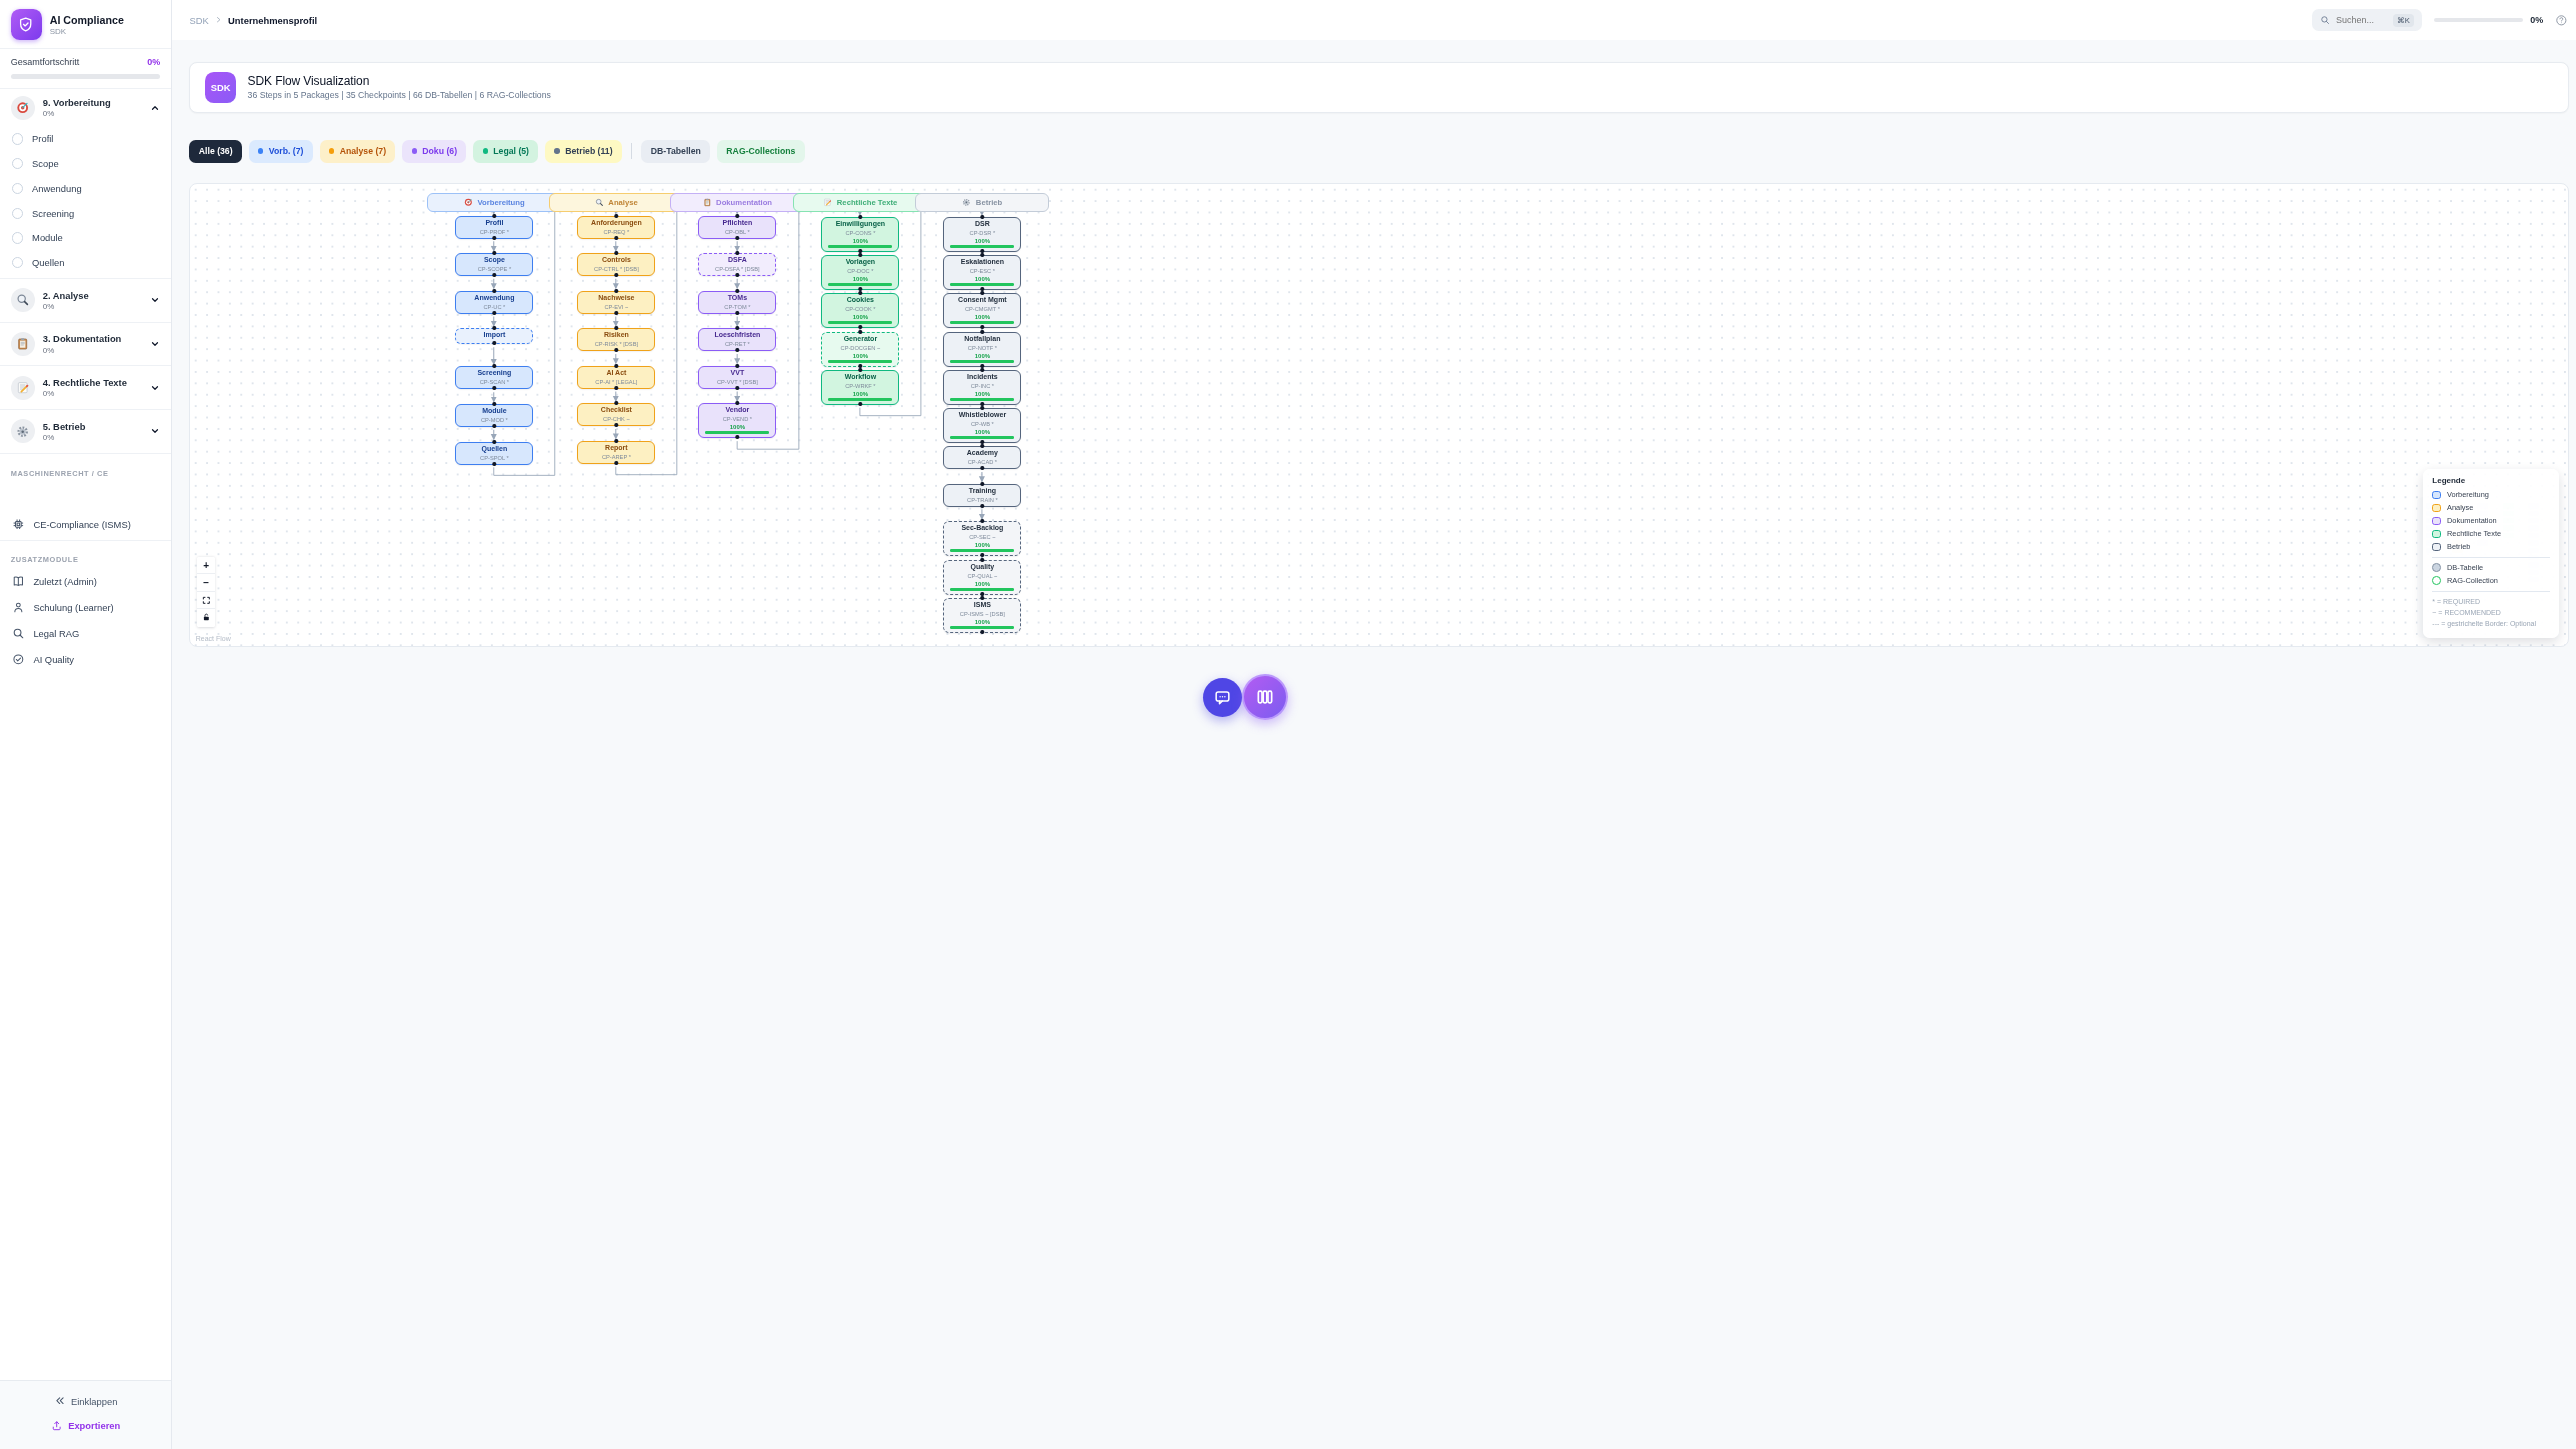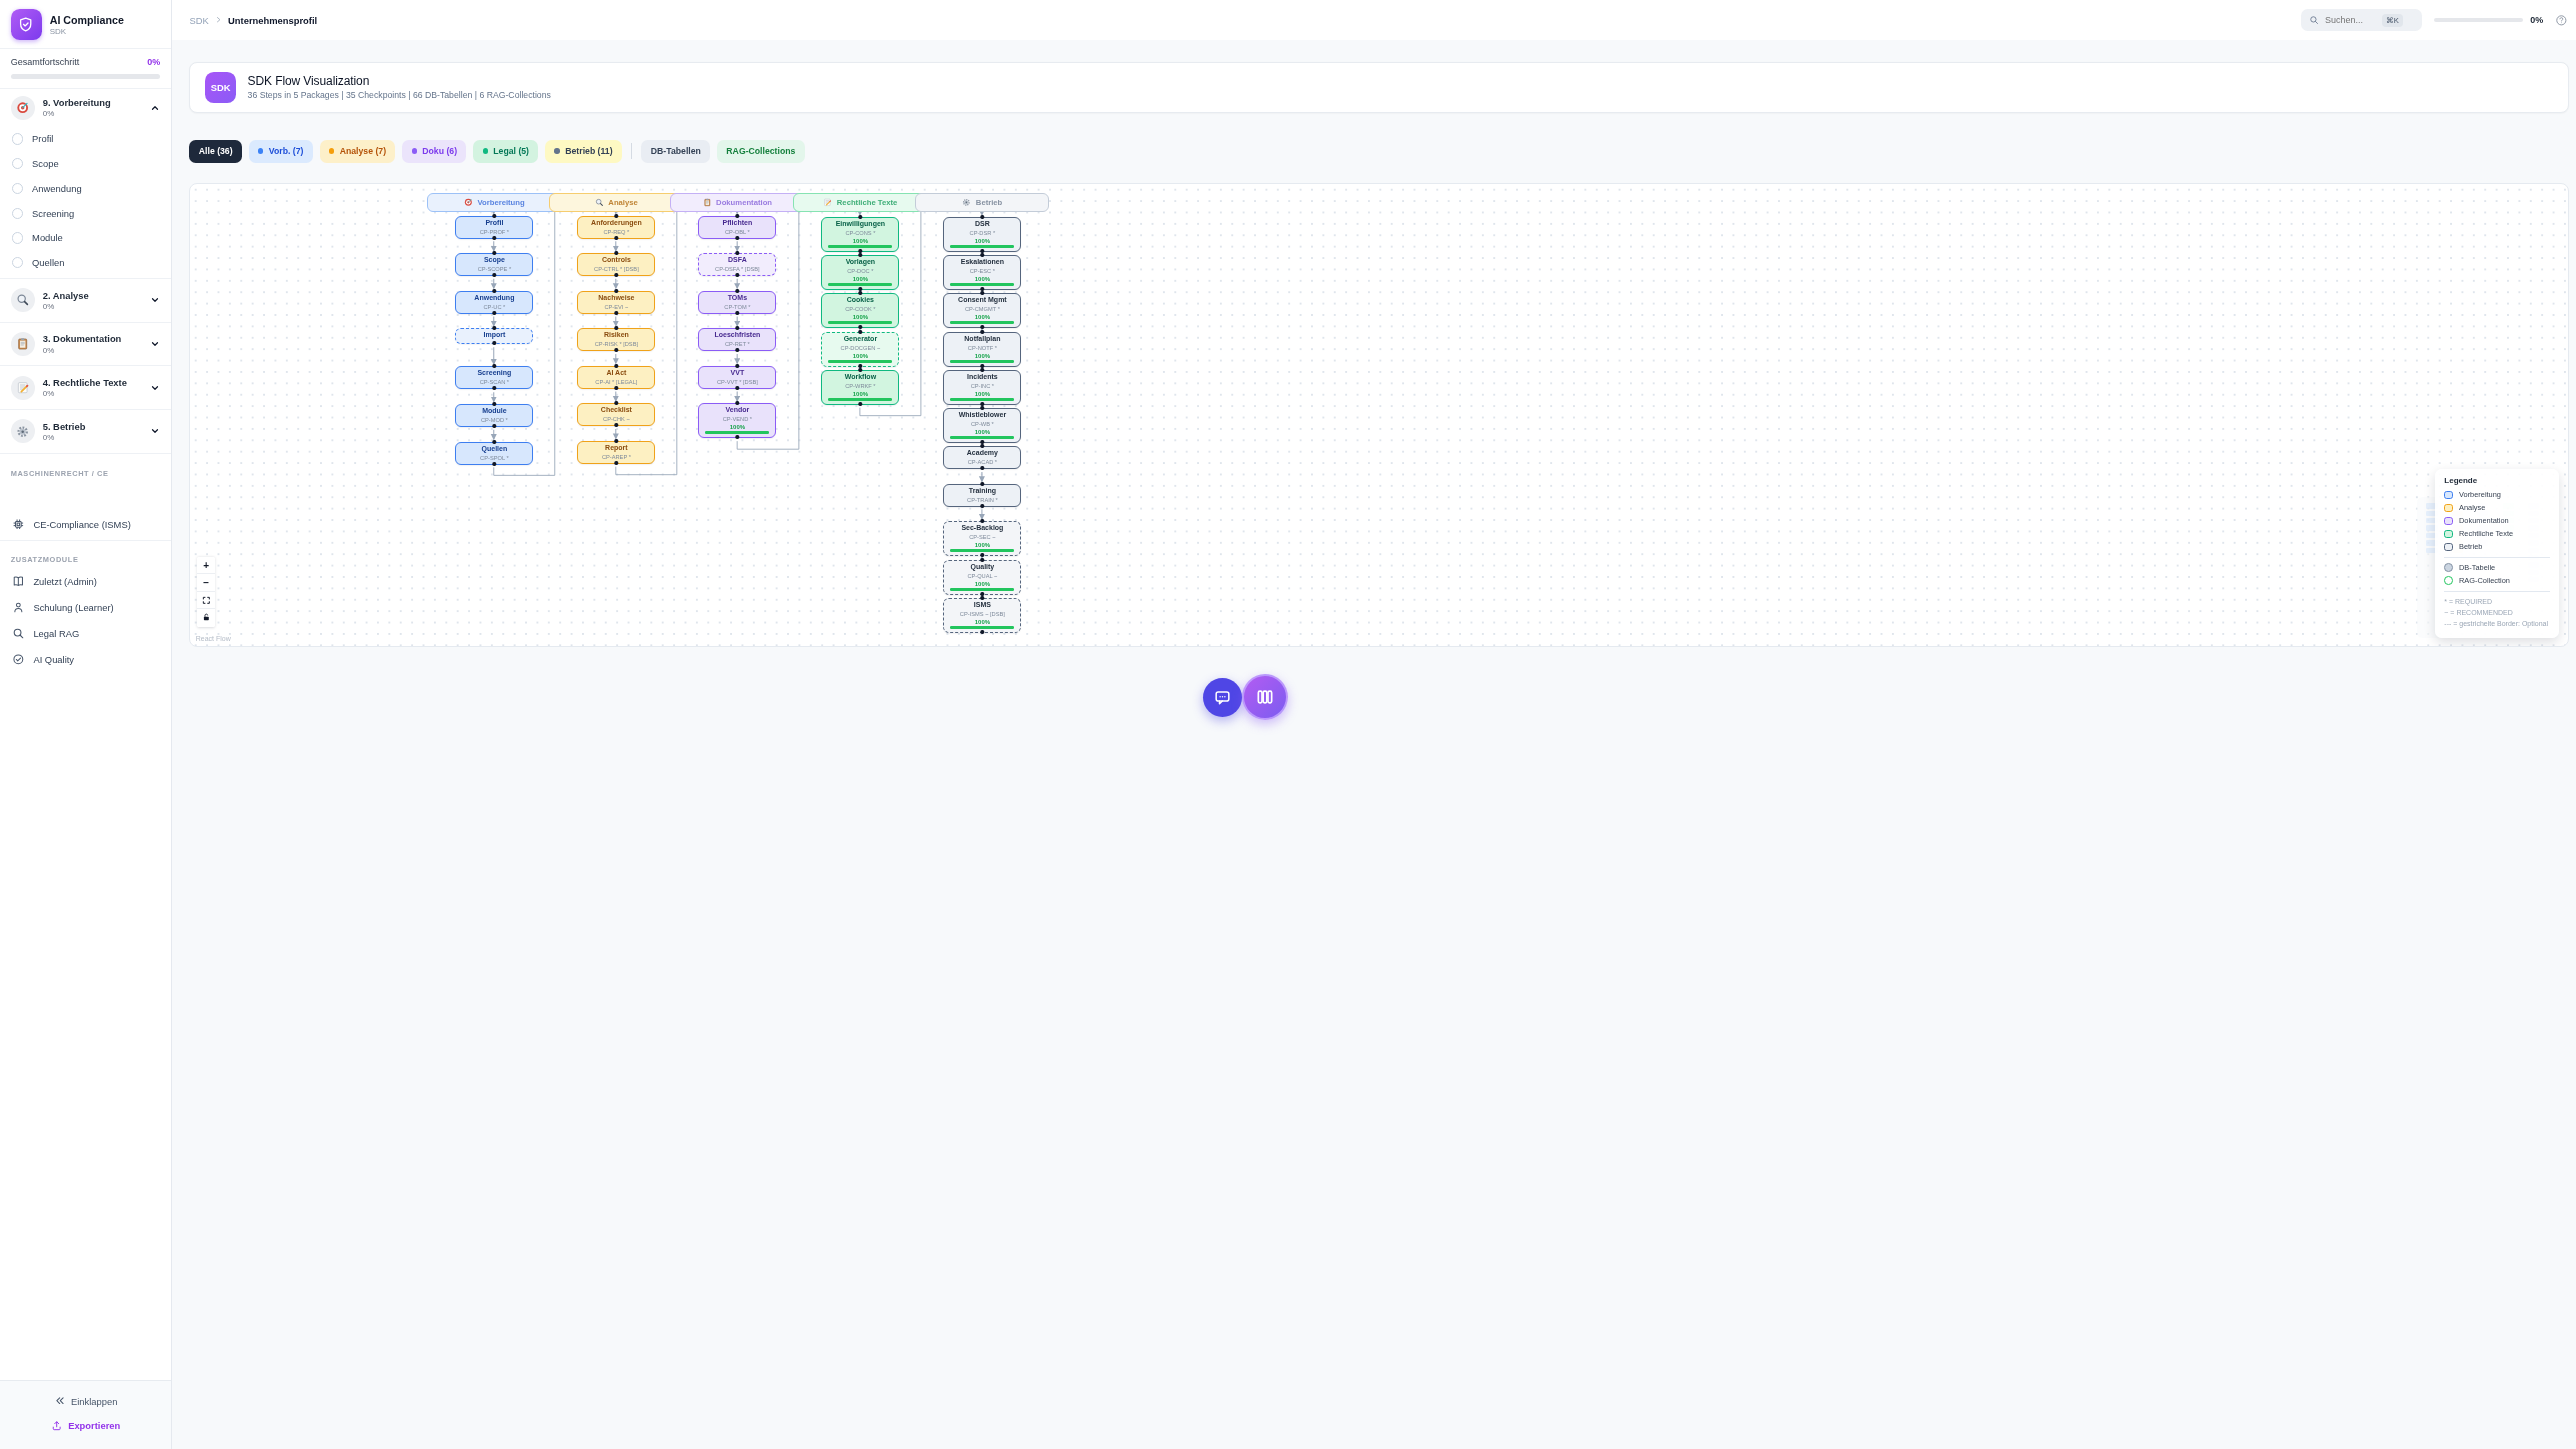--- a/index.html
+++ b/index.html
@@ -42,21 +42,21 @@
   .sb-footer-btn.export { color:#9333ea; font-weight:600; }
 
   
   .main { position:absolute; left:172px; right:0; top:0; bottom:0; background:#f7f9fb; }
   .topbar { height:40px; background:#fff; display:flex; align-items:center; padding:0 8px 0 17.4px; }
   .crumb { display:flex; align-items:center; gap:6px; font-size:9.4px; }
   .crumb-root { color:#94a3b8; }
   .crumb-cur { color:#0f172a; font-weight:700; }
   .topbar-right { margin-left:auto; display:flex; align-items:center; gap:12px; }
   .search-pill { display:flex; align-items:center; gap:6px; background:#eef1f5; border-radius:6.7px;
-    height:21.5px; padding:0 19px 0 8px; cursor:text; }
+    height:21.5px; padding:0 8px 0 8px; cursor:text; }
   .search-pill input { border:none; outline:none; background:transparent; width:51px; font-size:9px;
     color:#64748b; font-family:"Liberation Sans",sans-serif; }
   .kbd { background:#e1e6ec; border-radius:4px; font-size:7.7px; color:#475569; padding:2px 4px; }
   .top-progress { width:89px; height:4.7px; border-radius:2.7px; background:#e5e7eb; }
   .top-progress-val { font-size:9px; font-weight:700; color:#1f2937; }
   .statusbar { height:22px; background:#f8fafc; border-top:0.7px solid #eef1f5; border-bottom:0.7px solid #e9edf2;
     display:flex; align-items:center; gap:9.4px; padding:0 17.4px; font-size:8px; color:#64748b; }
   .st-strong { font-weight:700; color:#334155; }
   .st-ver { font-family:"DejaVu Sans Mono",monospace; color:#a3aebc; font-size:7.7px; }
   .st-sep { width:0.7px; height:9.4px; background:#d8dee6; }
@@ -98,21 +98,21 @@
     box-shadow:0 0.7px 2.7px rgba(15,23,42,.15); border-radius:2px; overflow:hidden; }
   .rf-btn { width:18px; height:17.4px; display:flex; align-items:center; justify-content:center;
     border-bottom:0.7px solid #eceff3; cursor:pointer; background:#fff; font-size:10px; font-weight:700; color:#111827; }
   .rf-btn:last-child { border-bottom:none; }
   .rf-attr { position:absolute; left:5.4px; bottom:4px; font-size:7px; color:#b4bcc7; }
 
   .minimap { position:absolute; right:9.4px; bottom:8px; width:142px; height:141px; border-radius:5.4px;
     background:rgba(248,250,252,.6); }
   .mm-col { position:absolute; top:6.7px; display:flex; flex-direction:column; gap:2px; }
   .mm-node { width:11.4px; height:5.4px; border-radius:1.3px; }
-  .legend { position:absolute; right:9.4px; bottom:8px; width:124px; background:rgba(255,255,255,.9);
+  .legend { position:absolute; right:9.4px; bottom:8px; width:136px; background:rgba(255,255,255,.9);
     border-radius:6.7px; box-shadow:0 4px 12px rgba(15,23,42,.14); padding:7.4px 9.4px 8px; }
   .lg-title { font-size:8px; font-weight:700; color:#1f2937; margin-bottom:5.4px; }
   .lg-row { display:flex; align-items:center; gap:6px; margin:4px 0; font-size:7.4px; color:#374151; }
   .lg-sw { width:8.7px; height:8.7px; border-radius:2.7px; border:1px solid; }
   .lg-sw.round { border-radius:50%; }
   .lg-hr { border-top:0.7px solid #e2e8f0; margin:5.4px 0; }
   .lg-note { font-size:7px; color:#9aa6b5; line-height:1.55; }
 
   .steps-card { margin-top:10.7px; height:54px; background:#fff; border:0.7px solid #e7ebf0;
     border-radius:8px 8px 0 0; padding:11.4px 13.4px; }

